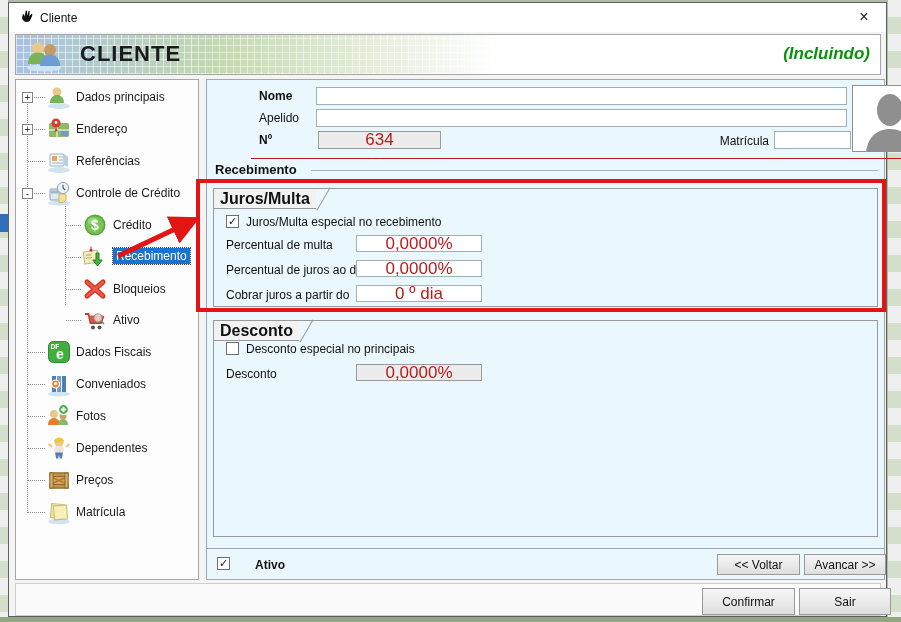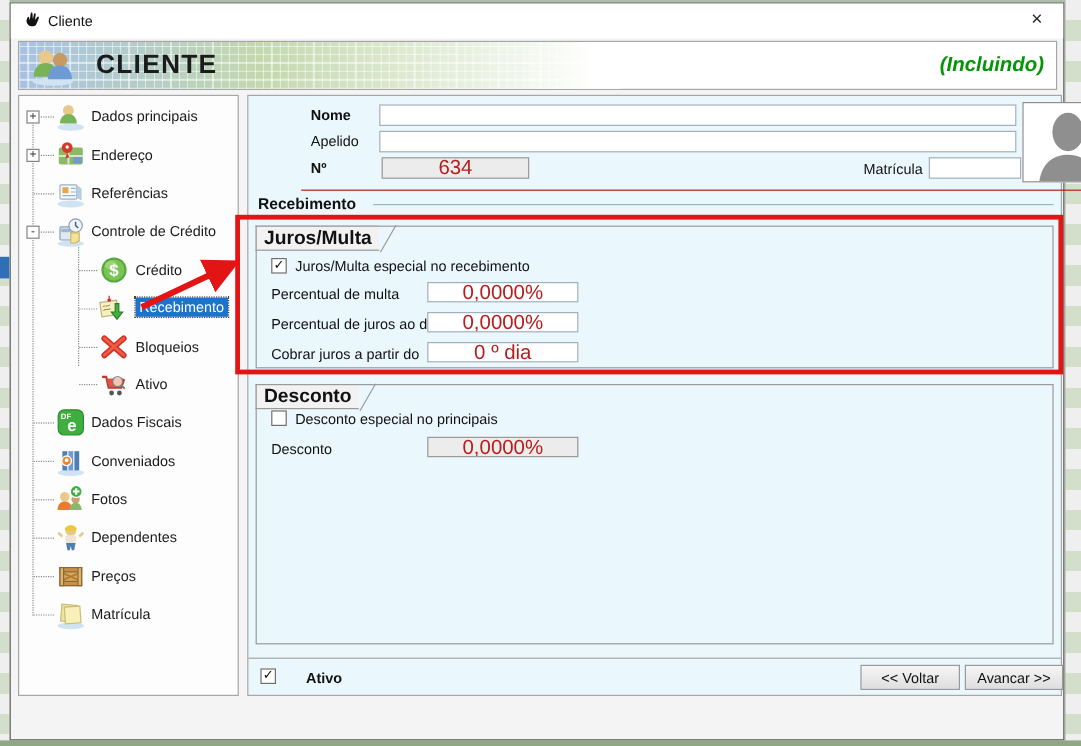--- a/index.html
+++ b/index.html
@@ -368,20 +368,24 @@
       </div>
 
       <div class="nav-strip">
         <span class="cbox" style="left:10px;top:8px"><span>✓</span></span>
         <span class="cb-label b" style="left:48px;top:9px">Ativo</span>
         <button class="btn" style="left:510px;top:5px;width:83px;height:21px">&lt;&lt; Voltar</button>
         <button class="btn" style="left:597px;top:5px;width:82px;height:21px">Avancar &gt;&gt;</button>
       </div>
     </div>
 
+    <div class="footer">
+      <button class="btn" style="left:686px;top:4px;width:93px;height:27px">Confirmar</button>
+      <button class="btn" style="left:783px;top:4px;width:92px;height:27px">Sair</button>
+    </div>
   </div>
 
   <div class="red-rect"></div>
   <svg class="red-arrow" width="104" height="56" viewBox="0 0 104 56">
     <defs>
       <marker id="ah" markerWidth="6" markerHeight="6" refX="4.2" refY="3" orient="auto">
         <path d="M0 0L6 3L0 6z" fill="#e31414"></path>
       </marker>
     </defs>
     <line x1="8" y1="48" x2="82" y2="13" stroke="#e31414" stroke-width="5" marker-end="url(#ah)"></line>

